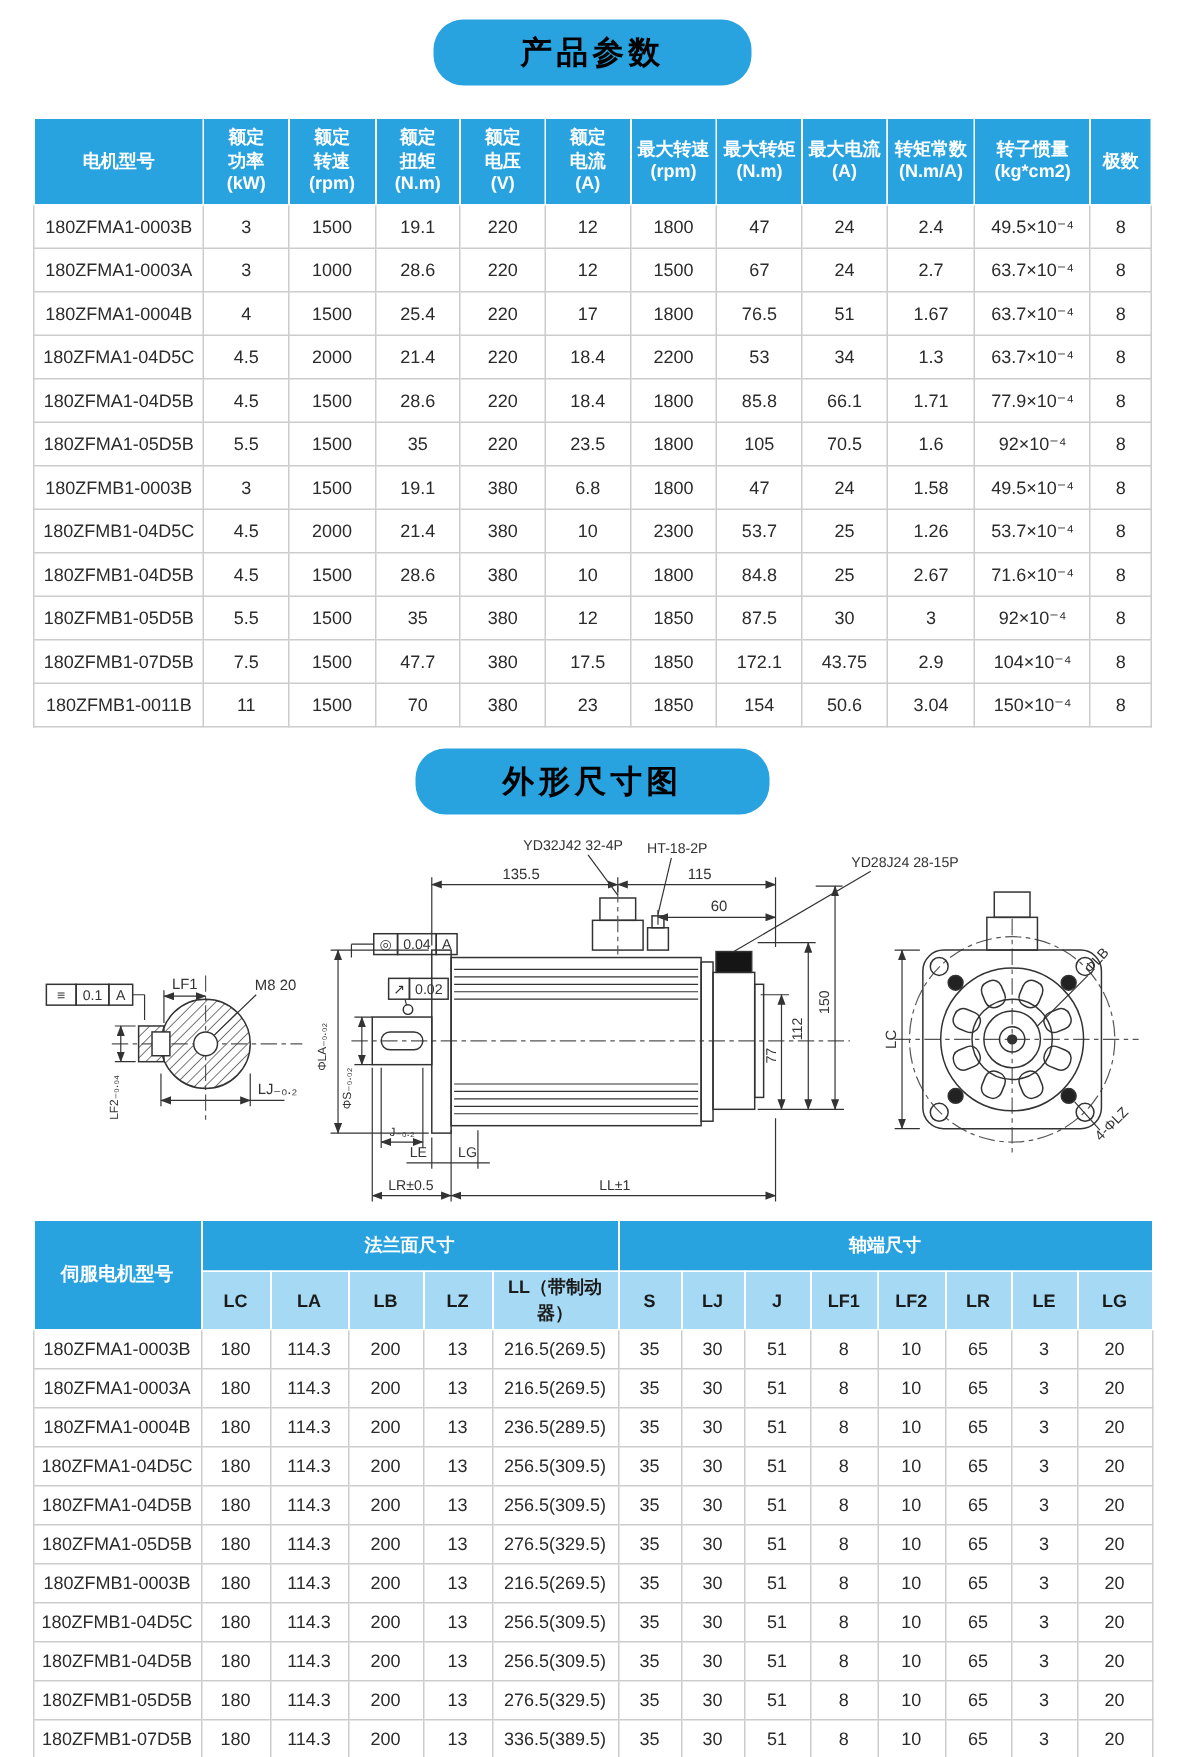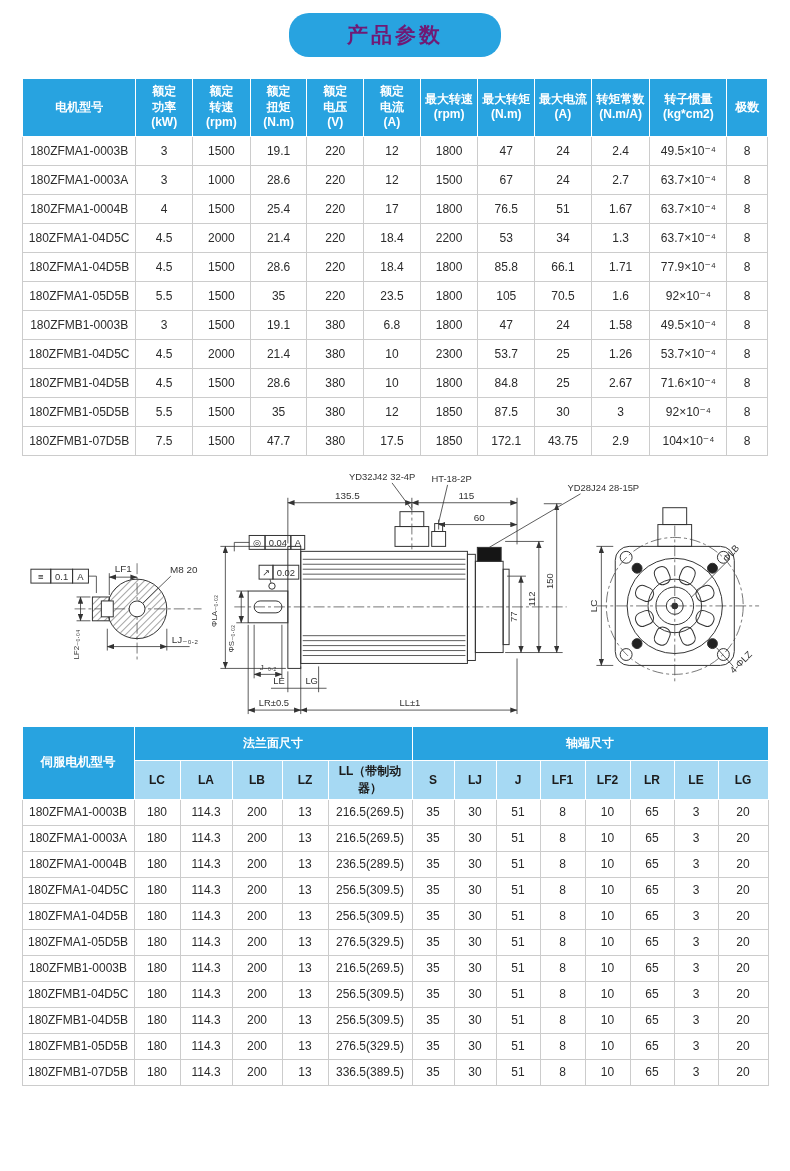--- a/index.html
+++ b/index.html
@@ -1,19 +1,19 @@
 <!DOCTYPE html>
 <html><head>
 <meta charset="utf-8">
 <style>
   html,body{margin:0;padding:0;background:#fff;}
   body{width:790px;font-family:"Liberation Sans","DejaVu Sans",sans-serif;color:#2b2b2b;}
   .wrap{width:790px;}
   .pill-row{text-align:center;}
-  .pill{display:inline-block;background:#28a3e0;color:#701a75;font-weight:bold;font-size:21px;
+  .pill{display:inline-block;background:#28a3e0;color:#000000;font-weight:bold;font-size:21px;
         letter-spacing:3px;border-radius:20px;padding:8px 58px;}
   .pill-row.first{padding-top:13px;}
   .pill-row.second{padding-top:14px;}
   table{border-collapse:collapse;table-layout:fixed;width:746px;margin:0 auto;}
   .t1{margin-top:21px;}
   .t2{margin-top:6px;}
   th,td{text-align:center;vertical-align:middle;overflow:hidden;}
   thead th{background:#28a3e0;color:#fff;font-size:12px;font-weight:bold;border:1px solid #fff;}
   .t1 thead th{white-space:pre-line;padding:5px 1px;line-height:1.3;height:44px;}
   td{border:1px solid #ccc;font-size:12px;color:#2b2b2b;background:#fff;}
@@ -233,23 +233,40 @@
           <td>47.7</td>
           <td>380</td>
           <td>17.5</td>
           <td>1850</td>
           <td>172.1</td>
           <td>43.75</td>
           <td>2.9</td>
           <td>104×10⁻⁴</td>
           <td>8</td>
         </tr>
+        <tr>
+          <td>180ZFMB1-0011B</td>
+          <td>11</td>
+          <td>1500</td>
+          <td>70</td>
+          <td>380</td>
+          <td>23</td>
+          <td>1850</td>
+          <td>154</td>
+          <td>50.6</td>
+          <td>3.04</td>
+          <td>150×10⁻⁴</td>
+          <td>8</td>
+        </tr>
       </tbody>
   </table>
 
+  <div class="pill-row second">
+    <span class="pill">外形尺寸图</span>
+  </div>
 
   <div class="drawing">
     <svg viewBox="0 0 750 252" width="750" height="250">
       <defs>
         <pattern id="hatch" patternUnits="userSpaceOnUse" width="5" height="5" patternTransform="rotate(45)">
           <line x1="0" y1="0" x2="0" y2="5" stroke="#4a4a4a" stroke-width="1"></line>
         </pattern>
         <marker id="ar" viewBox="0 0 8 6" refX="7.5" refY="3" markerWidth="9" markerHeight="7" orient="auto-start-reverse">
           <path d="M0,0L8,3L0,6z" fill="#333"></path>
         </marker>

